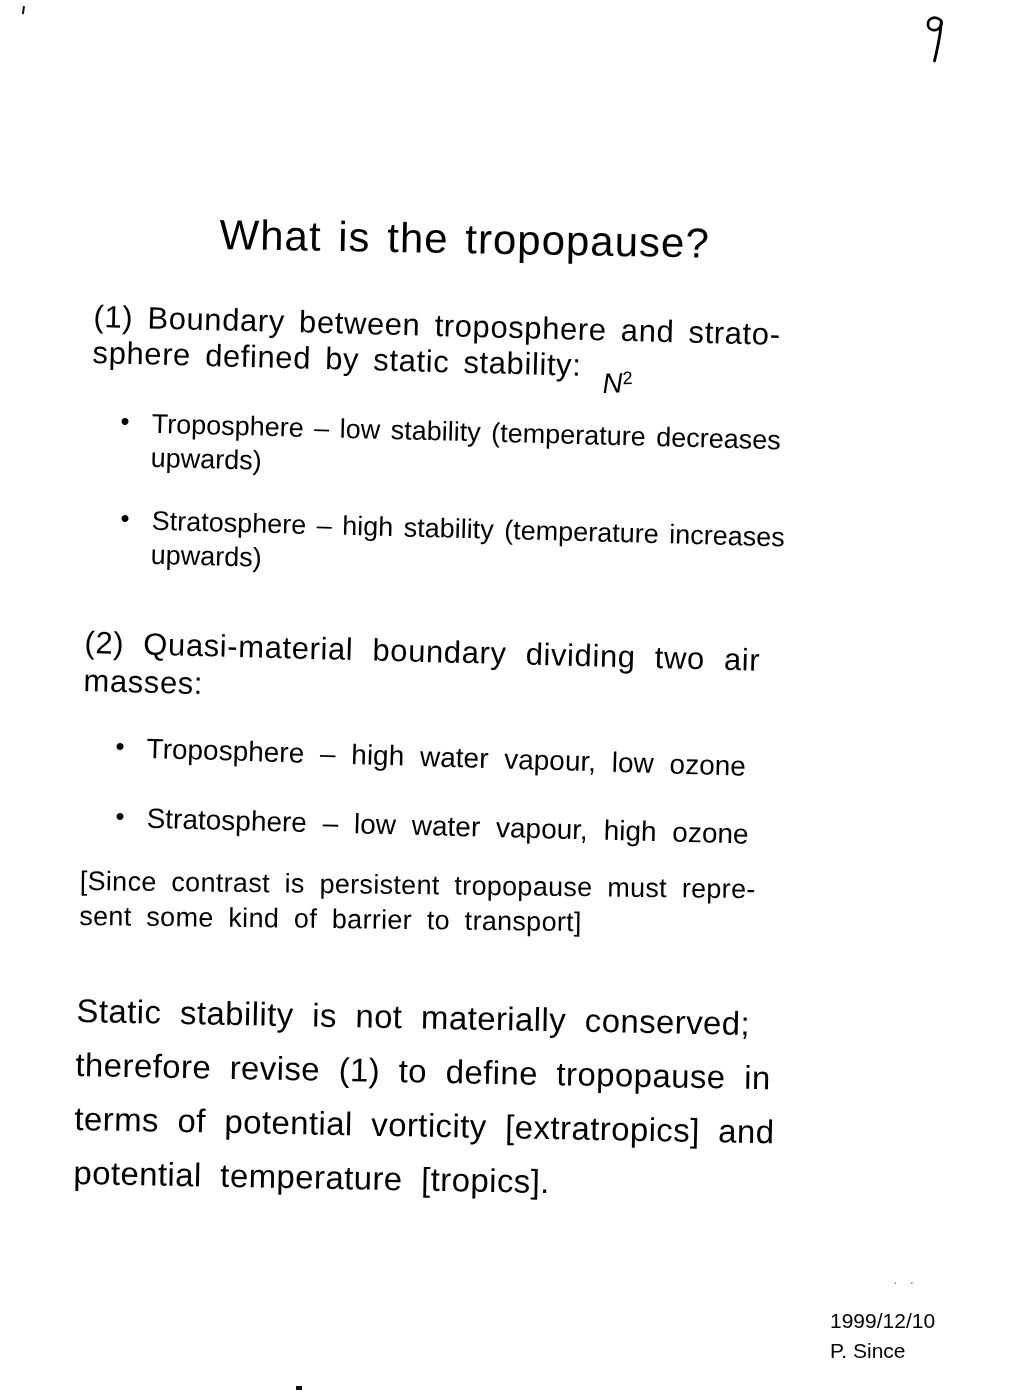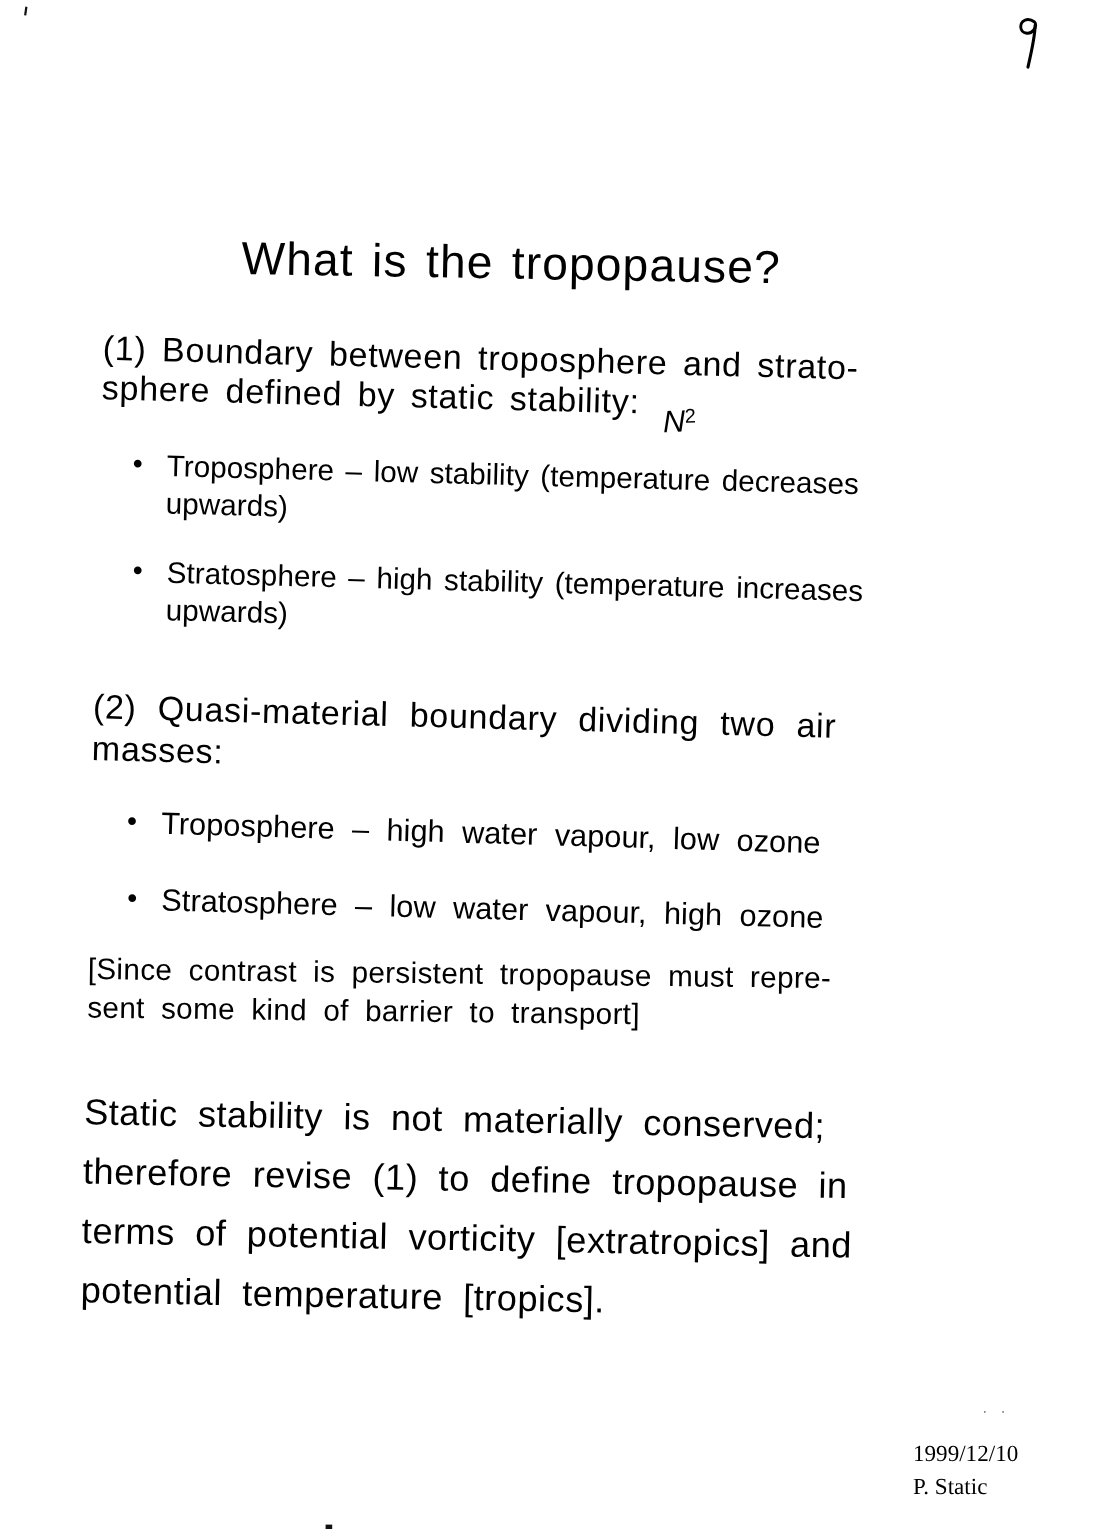--- a/index.html
+++ b/index.html
@@ -68,21 +68,21 @@
     left: 77px; top: 984px;
     font-size: 33px;
     line-height: 54px;
     word-spacing: 9px;
     letter-spacing: 0.4px;
     transform: rotate(1.1deg);
   }
 
   .footer {
     left: 830px; top: 1306px;
-    font-family: Liberation Serif, serif;
+    font-family: Liberation Sans, sans-serif;
     font-size: 21px;
     line-height: 30px;
   }
 
   .page-number-svg { left: 924px; top: 16px; }
 
   .artifact { background: #111; }
   .artifact-topleft { left: 23px; top: 6px; width: 2px; height: 8px; transform: rotate(8deg); }
   .artifact-bottom { left: 296px; top: 1386px; width: 6px; height: 4px; }
   .artifact-dots { left: 893px; top: 1274px; color: #777; font-size: 14px; letter-spacing: 4px; background: none; }
@@ -154,16 +154,16 @@
 
   <div class="abs conclusion">
     <div class="nowrap">Static stability is not materially conserved;</div>
     <div class="nowrap">therefore revise (1) to define tropopause in</div>
     <div class="nowrap">terms of potential vorticity [extratropics] and</div>
     <div class="nowrap">potential temperature [tropics].</div>
   </div>
 
   <div class="abs footer">
     <div class="nowrap">1999/12/10</div>
-    <div class="nowrap">P. Static</div>
+    <div class="nowrap">P. Since</div>
   </div>
 
 </div>
 
 </body></html>

